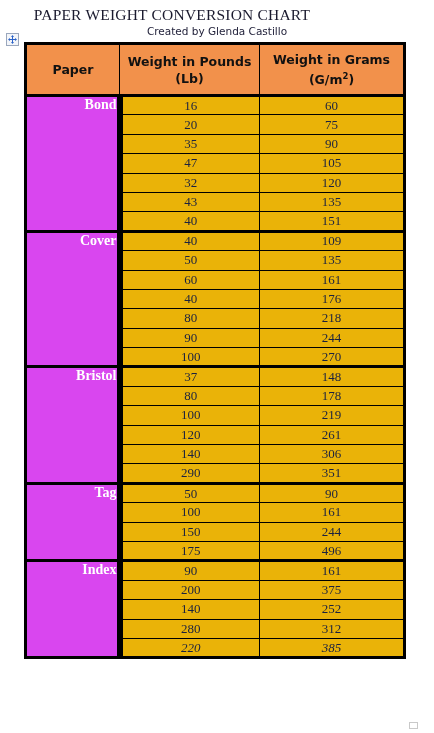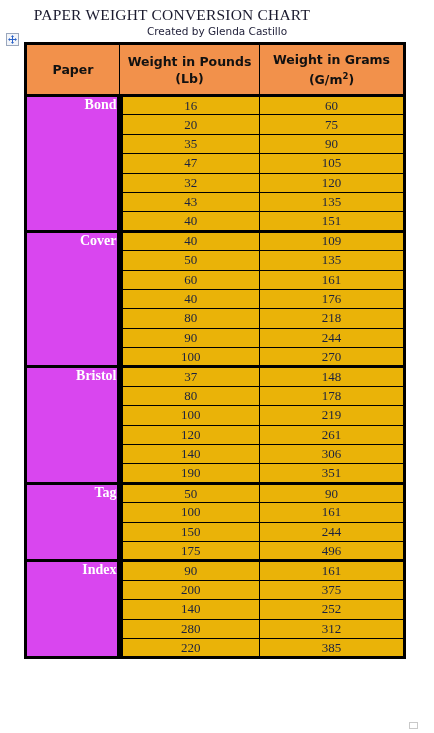--- a/index.html
+++ b/index.html
@@ -123,21 +123,21 @@
     font-size: 13px;
     text-align: center;
     height: 19.4px;
     vertical-align: middle;
   }
   td.val.last-col { border-right: 3px solid #000000; }
 
   
   tr.group-start td.val { border-top: 3px solid #000000; }
   tr.group-start td.group-label { border-top: 3px solid #000000; }
-  tr.last-row td.val { border-bottom: 3px solid #000000; }
+  tr.last-row td.val { border-bottom: 3px solid #000000; font-style: italic; }
 
   
   #resize-marker {
     position: absolute;
     left: 409px;
     top: 722px;
     width: 9px;
     height: 7px;
     border: 1px solid #c9c9c9;
     border-top: 1px solid #c9c9c9;
@@ -250,21 +250,21 @@
       </tr>
       <tr>
         <td class="val">120</td>
         <td class="val last-col">261</td>
       </tr>
       <tr>
         <td class="val">140</td>
         <td class="val last-col">306</td>
       </tr>
       <tr>
-        <td class="val">190</td>
+        <td class="val">290</td>
         <td class="val last-col">351</td>
       </tr>
       <tr class="group-start">
         <td class="group-label" rowspan="4">Tag</td>
         <td class="val">50</td>
         <td class="val last-col">90</td>
       </tr>
       <tr>
         <td class="val">100</td>
         <td class="val last-col">161</td>

